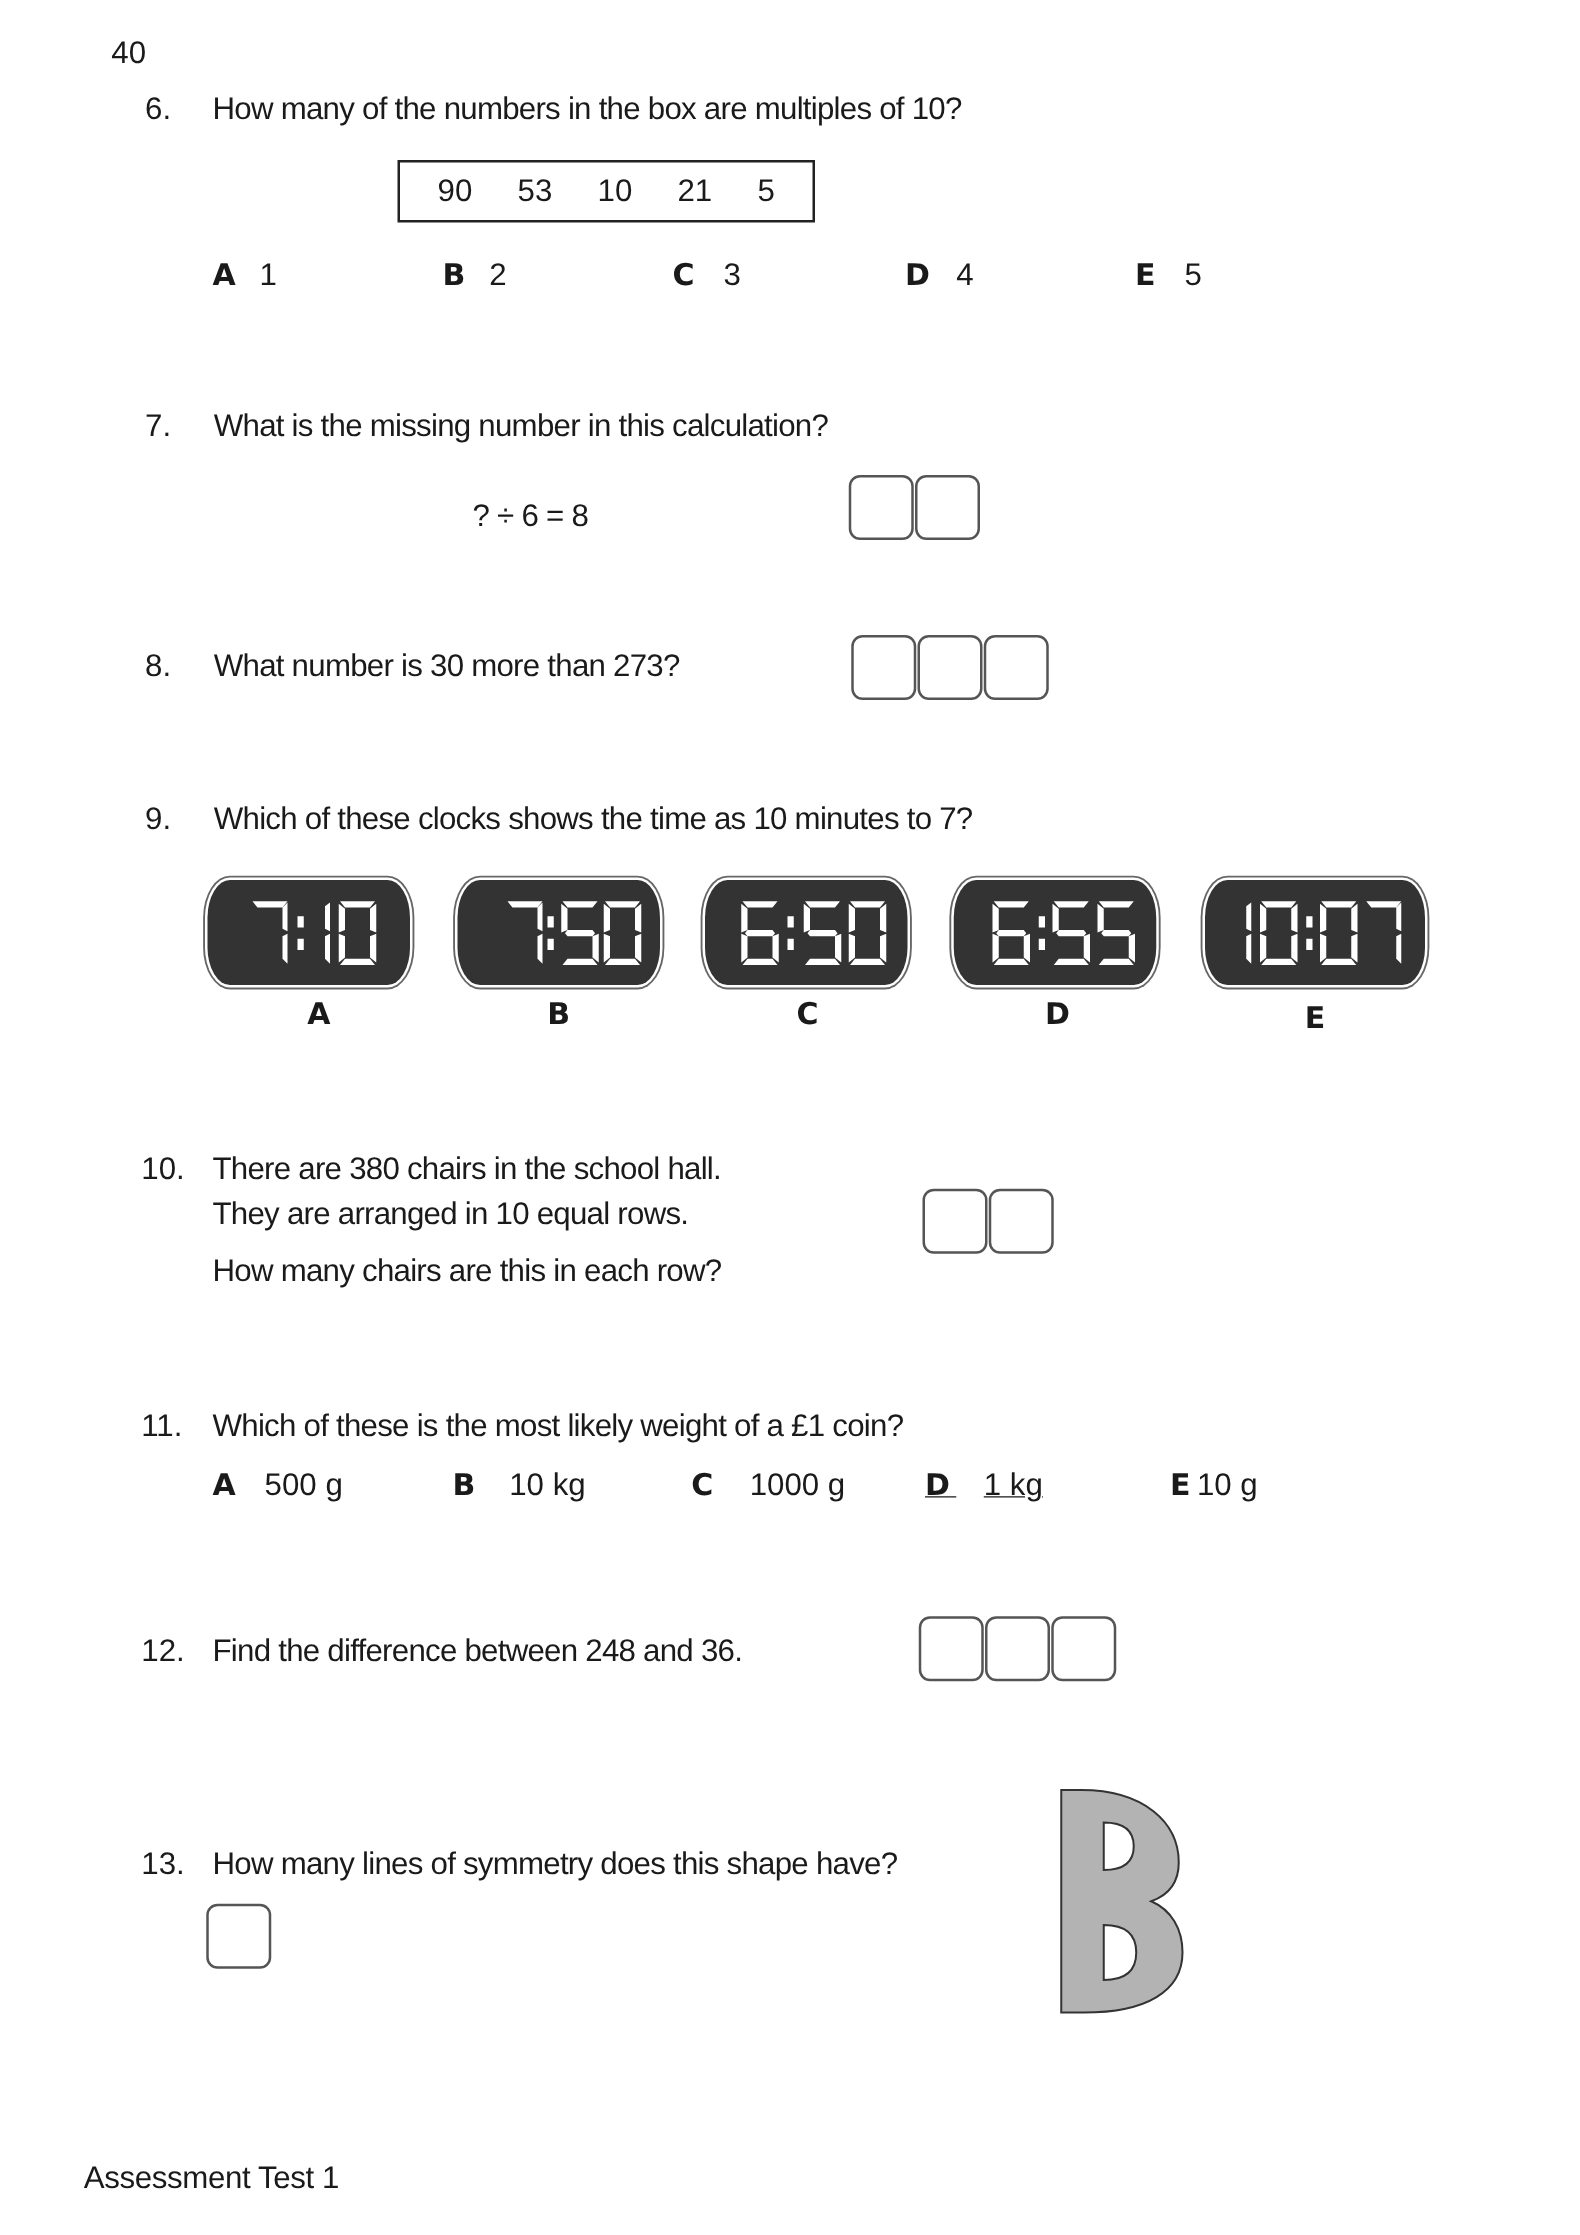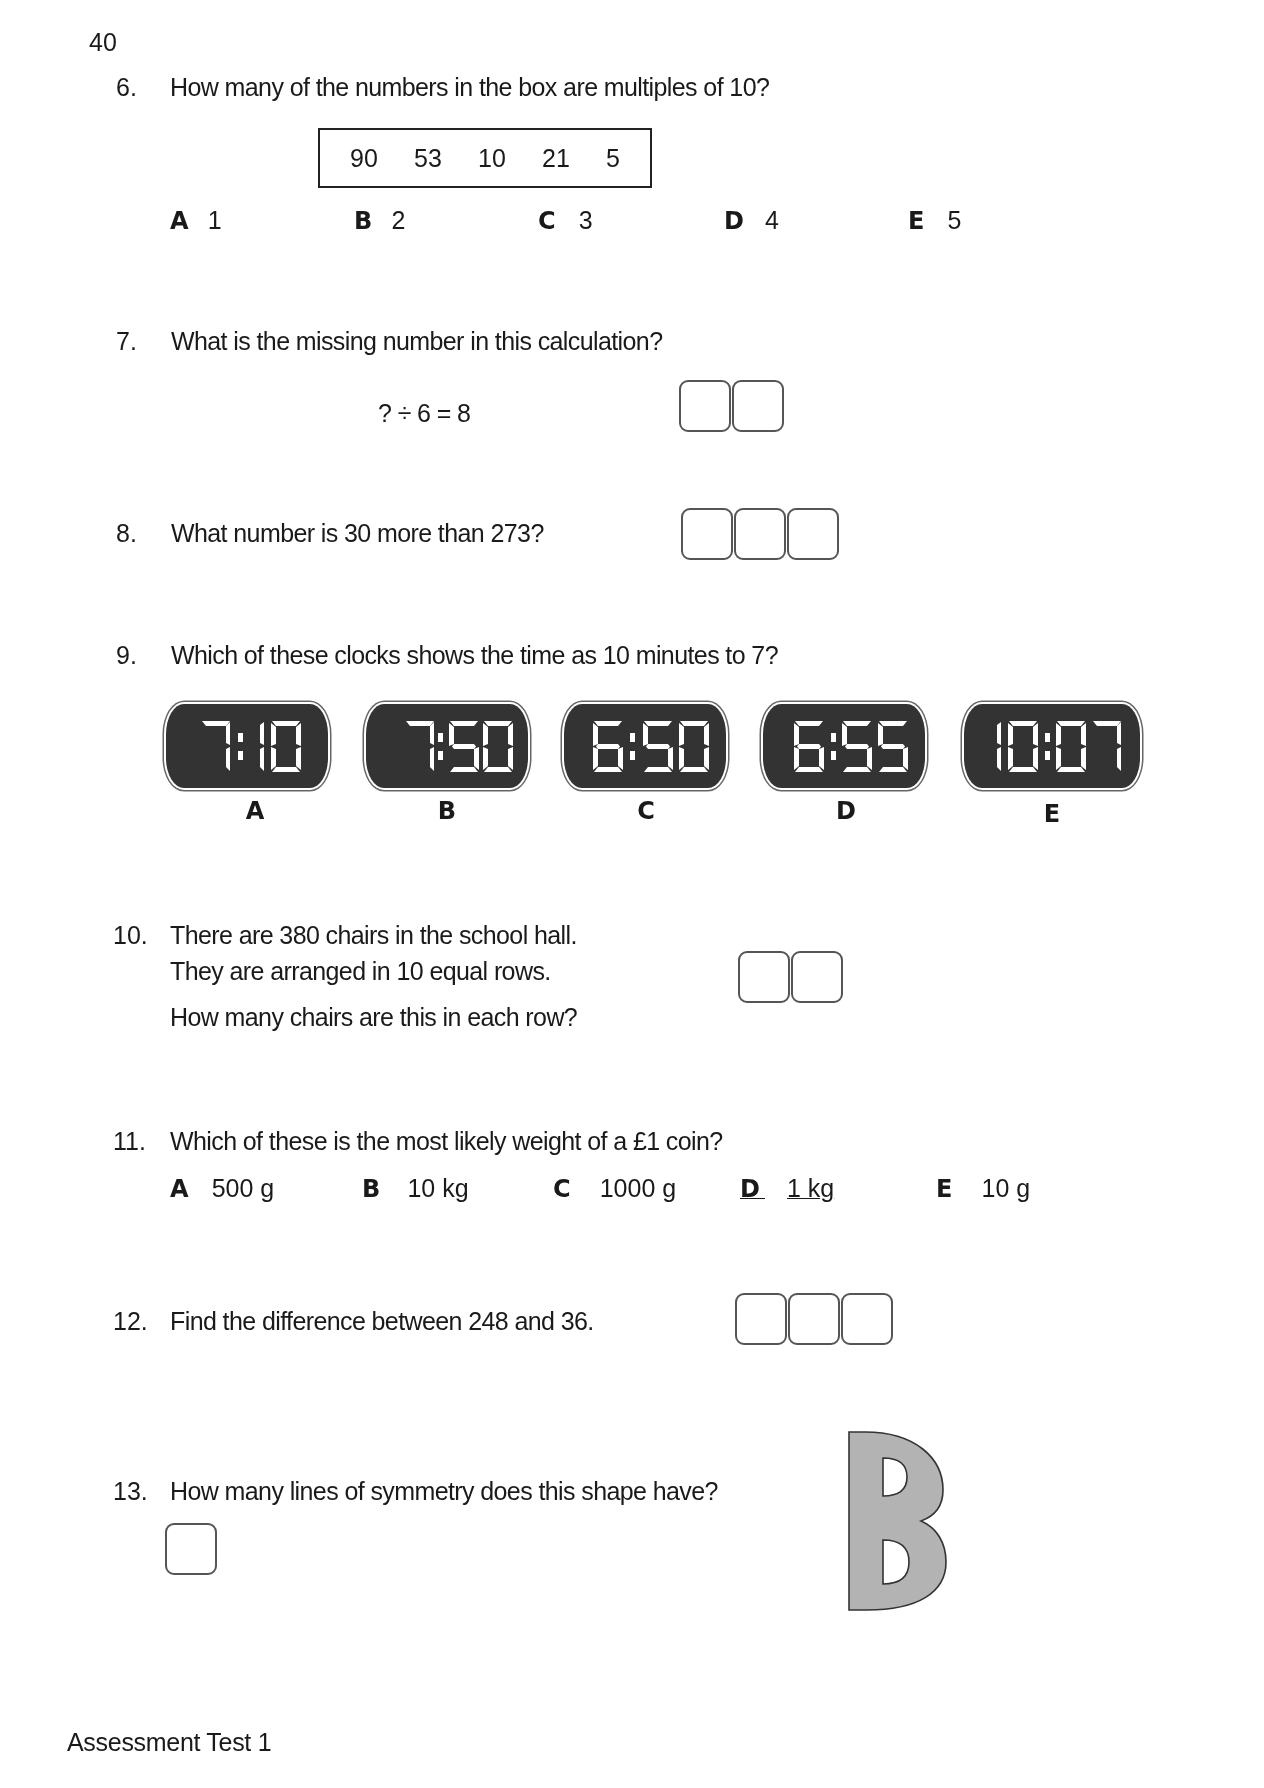--- a/index.html
+++ b/index.html
@@ -31,21 +31,21 @@
     .clock svg { display: block; }
     .clocklabel { position: absolute; font-family: "DejaVu Sans", sans-serif; font-weight: bold; font-size: 24px; text-align: center; width: 40px; }
   </style>
 </head>
 <body>
 
 <div class="abs qnum" style="left:89px; top:28px;">40</div>
 
 <div class="abs qnum" style="left:116px; top:73px;">6.</div>
 <div class="abs txt" style="left:170px; top:73px;">How many of the numbers in the box are multiples of 10?</div>
-<div class="numbox" style="left:318px; top:128px; width:334px; height:60px; padding:0 12px;text-align:right;">
+<div class="numbox" style="left:318px; top:128px; width:334px; height:50px; padding:0 12px;text-align:right;">
   <span>90</span>
   <span>53</span>
   <span>10</span>
   <span>21</span>
   <span>5</span>
 </div>
 
 <div class="abs" style="left:170px; top:206px;">
   <span class="optletter">A</span>
   <span class="optval" style="margin-left:14px;">1</span>
@@ -251,21 +251,21 @@
 <div class="abs" style="left:553px; top:1174px;">
   <span class="optletter">C</span>
   <span class="optval" style="margin-left:24px;">1000 g</span>
 </div>
 <div class="abs" style="left:740px; top:1174px;text-decoration:underline;">
   <span class="optletter">D</span>
   <span class="optval" style="margin-left:22px;">1 kg</span>
 </div>
 <div class="abs" style="left:936px; top:1174px;">
   <span class="optletter">E</span>
-  <span class="optval" style="margin-left:24px;">10 g</span>
+  <span class="optval" style="">10 g</span>
 </div>
 
 <div class="abs qnum" style="left:113px; top:1307px;">12.</div>
 <div class="abs txt" style="left:170px; top:1307px;">Find the difference between 248 and 36.</div>
 <div class="ansgroup" style="left:735px; top:1293px;">
   <div class="ansbox"></div>
   <div class="ansbox"></div>
   <div class="ansbox"></div>
 </div>
 

